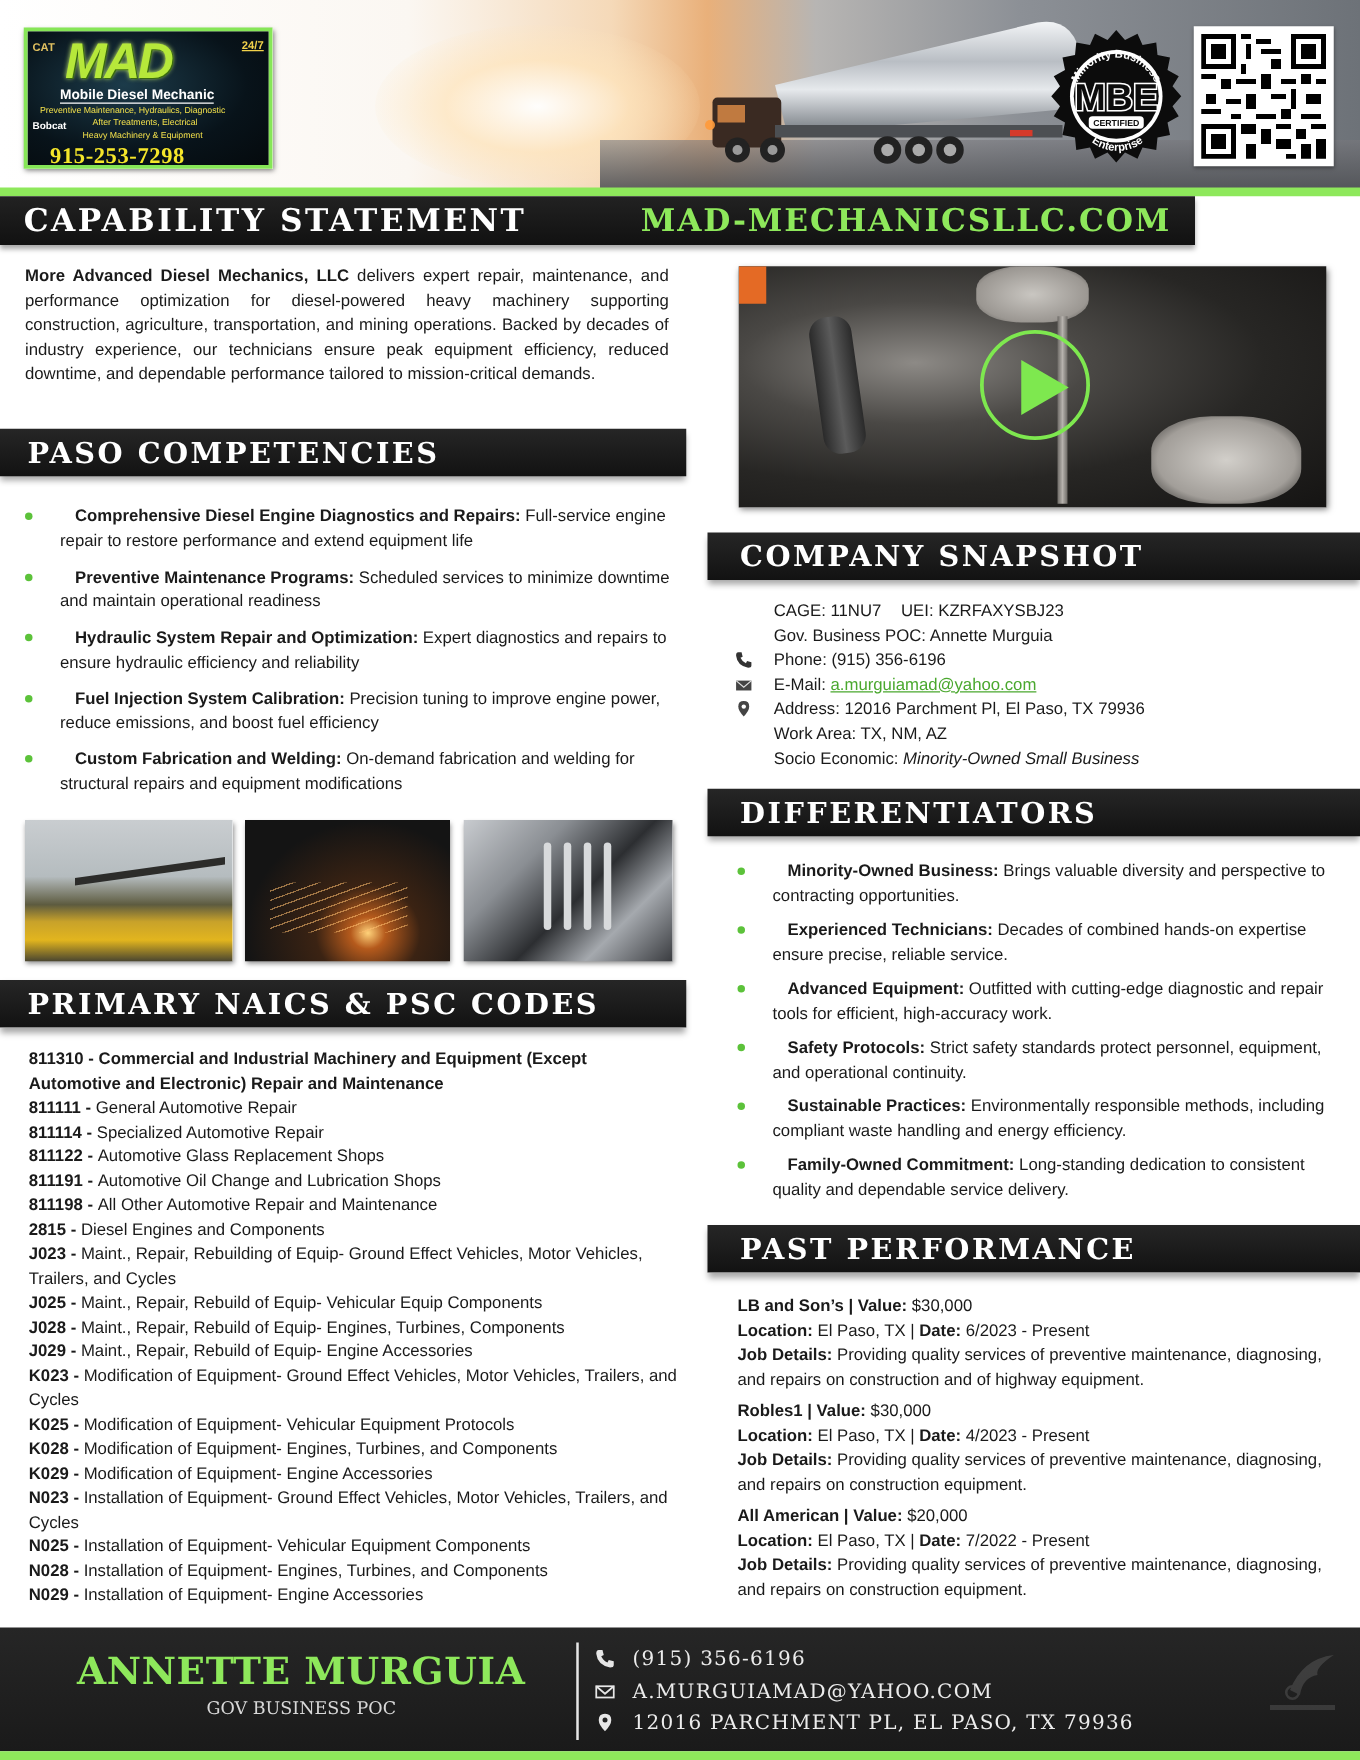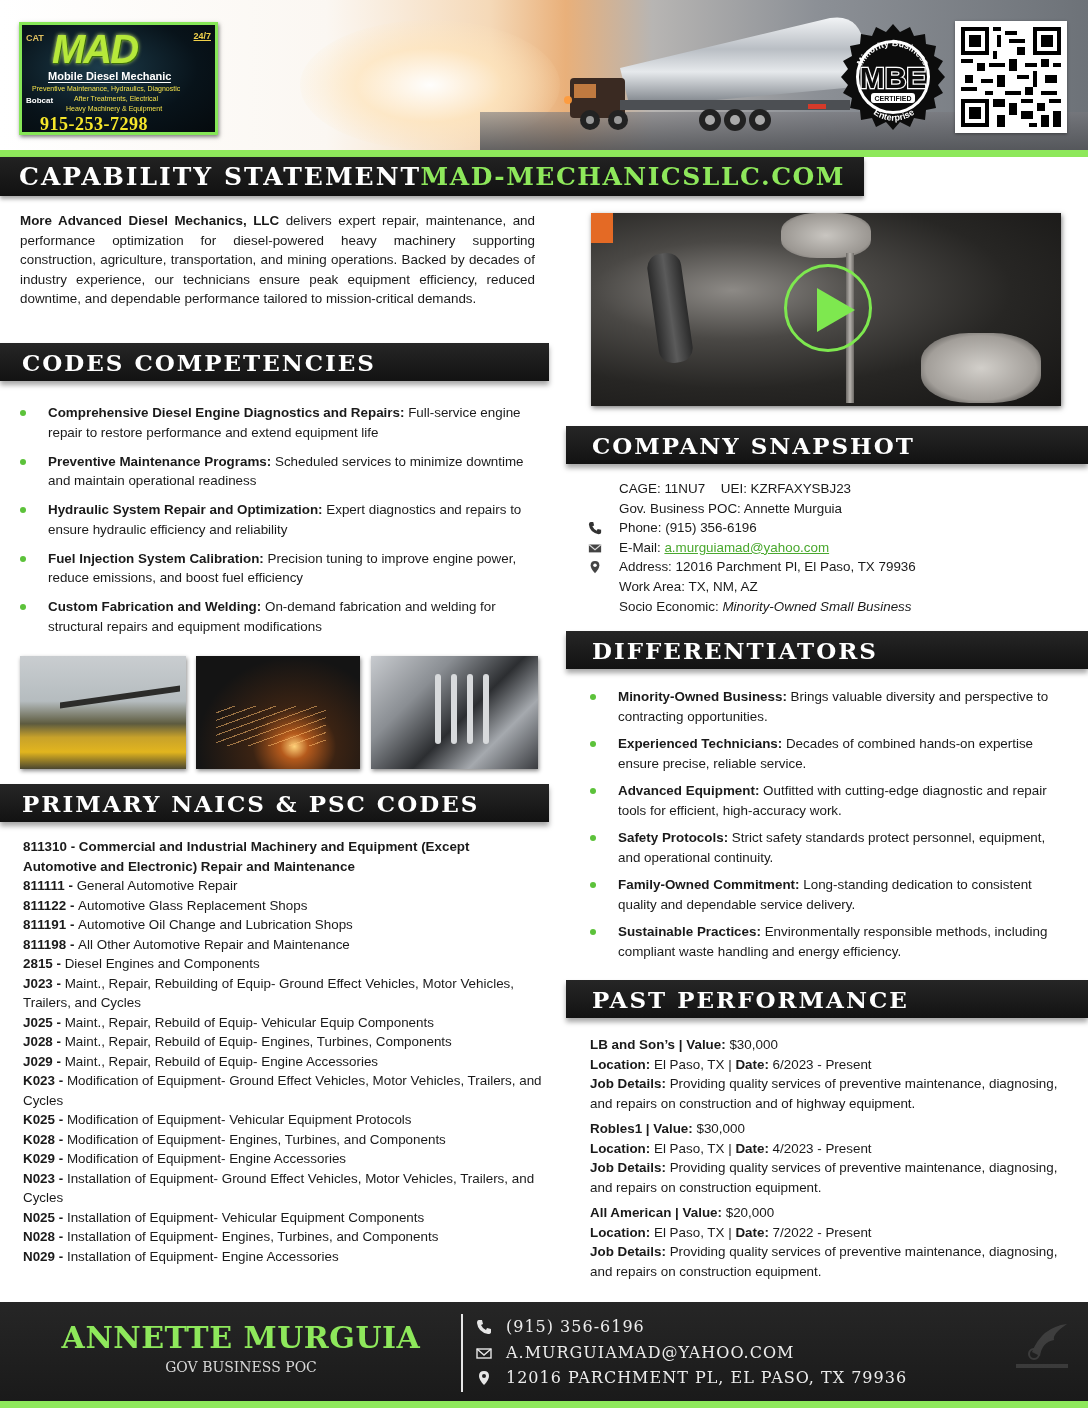--- a/index.html
+++ b/index.html
@@ -26,39 +26,39 @@
   .logo-line2 { position: absolute; left: 52px; top: 70px; font: 7px "Liberation Sans", sans-serif; color: #f2e04b; }
   .logo-line3 { position: absolute; left: 44px; top: 80px; font: 7px "Liberation Sans", sans-serif; color: #f2e04b; }
   .logo-phone { position: absolute; left: 18px; top: 89px; font: bold 18px "Liberation Serif", serif; color: #f5e62a; letter-spacing: 0.5px; }
 
   .truck { position: absolute; left: 560px; top: 8px; width: 330px; height: 130px; }
   .mbe-badge { position: absolute; left: 838px; top: 22px; width: 110px; height: 110px; }
   .qr-code { position: absolute; left: 955px; top: 21px; width: 112px; height: 112px; background: #ffffff; padding: 6px; box-shadow: 0 1px 3px rgba(0,0,0,0.4); }
 
   
   .green-line { position: absolute; left: 0; top: 150px; width: 1088px; height: 7px; background: #8ee85b; }
-  .title-bar { position: absolute; left: 0; top: 157px; width: 864px; height: 39px; background: linear-gradient(180deg, #222 0%, #111 100%);
+  .title-bar { position: absolute; left: 0; top: 157px; width: 956px; height: 39px; background: linear-gradient(180deg, #222 0%, #111 100%);
     box-shadow: 0 3px 4px rgba(0,0,0,0.35); }
   .title-left { position: absolute; left: 19px; top: 5px; font: bold 25px "DejaVu Serif", serif; color: #ffffff; letter-spacing: 2px; }
   .title-right { position: absolute; right: 19px; top: 5px; font: bold 25px "DejaVu Serif", serif; color: #8ee85b; letter-spacing: 1.5px; }
 
   
   .sec-head { position: absolute; height: 38px; background: linear-gradient(180deg, #262626 0%, #121212 100%); box-shadow: 0 4px 5px rgba(0,0,0,0.35); }
   .sec-head span { position: absolute; left: 22px; top: 6px; font: bold 23px "DejaVu Serif", serif; color: #ffffff; letter-spacing: 2px; }
   .sec-head.right span { left: 26px; }
 
   
   .intro { position: absolute; left: 20px; top: 211px; width: 515px; font: 13.4px/19.5px "Liberation Sans", sans-serif; text-align: justify; color: #1a1a1a; }
   .intro b { font-weight: bold; }
 
   
   .bullets { position: absolute; list-style: none; }
   .bullets li { position: relative; padding-left: 28px; margin-bottom: 9.5px; font: 13.4px/19.5px "Liberation Sans", sans-serif; color: #1a1a1a; }
   .bullets li .dot { position: absolute; left: 0; top: 7px; width: 6px; height: 6px; border-radius: 50%; background: #5cc23a; }
-  .bullets li b { font-weight: bold; }
+  .bullets li b { font-weight: bold; margin-left: 12px; }
 
   
   .photo { position: absolute; top: 656px; height: 113px; box-shadow: 1px 2px 4px rgba(0,0,0,0.45); overflow: hidden; }
   .photo-equipment { left: 20px; width: 166px; background:
       linear-gradient(180deg, #c9cdd0 0%, #b5bcbf 40%, #5d5b3f 60%, #c8a22a 72%, #e2b51e 85%, #4a4630 100%); }
   .photo-equipment .arms { position: absolute; left: 40px; top: 38px; width: 120px; height: 40px; border-top: 6px solid #2c2c2a; transform: skewY(-8deg); }
   .photo-welder { left: 196px; width: 164px; background: radial-gradient(ellipse at 60% 80%, #ffd27a 0%, #b55a1c 10%, #3b2313 30%, #141414 70%); }
   .photo-welder .sparks { position: absolute; left: 20px; top: 50px; width: 110px; height: 40px;
     background: repeating-linear-gradient(160deg, rgba(255,200,120,0.0) 0 6px, rgba(255,190,110,0.55) 6px 7px); }
   .photo-injectors { left: 371px; width: 167px; background: linear-gradient(135deg, #c8cbcf 0%, #8a8e93 30%, #2c2e31 55%, #a5a9ae 75%, #3a3c40 100%); }
@@ -215,21 +215,21 @@
 
 <div class="green-line"></div>
 <div class="title-bar">
   <span class="title-left">CAPABILITY STATEMENT</span>
   <span class="title-right">MAD-MECHANICSLLC.COM</span>
 </div>
 
 <p class="intro"><b>More Advanced Diesel Mechanics, LLC</b><span> delivers expert repair, maintenance, and performance optimization for diesel-powered heavy machinery supporting construction, agriculture, transportation, and mining operations. Backed by decades of industry experience, our technicians ensure peak equipment efficiency, reduced downtime, and dependable performance tailored to mission-critical demands.</span></p>
 
 <div class="sec-head" style="left:0; top:343px; width:549px;">
-  <span>CODES COMPETENCIES</span>
+  <span>PASO COMPETENCIES</span>
 </div>
 
 <ul class="bullets" style="left:20px; top:403px; width:520px;">
   <li><span class="dot"></span><b>Comprehensive Diesel Engine Diagnostics and Repairs:</b><span> Full-service engine repair to restore performance and extend equipment life</span></li>
   <li><span class="dot"></span><b>Preventive Maintenance Programs:</b><span> Scheduled services to minimize downtime and maintain operational readiness</span></li>
   <li><span class="dot"></span><b>Hydraulic System Repair and Optimization:</b><span> Expert diagnostics and repairs to ensure hydraulic efficiency and reliability</span></li>
   <li><span class="dot"></span><b>Fuel Injection System Calibration:</b><span> Precision tuning to improve engine power, reduce emissions, and boost fuel efficiency</span></li>
   <li><span class="dot"></span><b>Custom Fabrication and Welding:</b><span> On-demand fabrication and welding for structural repairs and equipment modifications</span></li>
 </ul>
 
@@ -246,20 +246,21 @@
   <div class="pipe" style="left:112px;"></div>
 </div>
 
 <div class="sec-head" style="left:0; top:784px; width:549px;">
   <span>PRIMARY NAICS &amp; PSC CODES</span>
 </div>
 
 <div class="codes">
   <div class="lead"><b>811310 - </b><b>Commercial and Industrial Machinery and Equipment (Except Automotive and Electronic) Repair and Maintenance</b></div>
   <div><b>811111 - </b><span>General Automotive Repair</span></div>
+  <div><b>811114 - </b><span>Specialized Automotive Repair</span></div>
   <div><b>811122 - </b><span>Automotive Glass Replacement Shops</span></div>
   <div><b>811191 - </b><span>Automotive Oil Change and Lubrication Shops</span></div>
   <div><b>811198 - </b><span>All Other Automotive Repair and Maintenance</span></div>
   <div><b>2815 - </b><span>Diesel Engines and Components</span></div>
   <div><b>J023 - </b><span>Maint., Repair, Rebuilding of Equip- Ground Effect Vehicles, Motor Vehicles, Trailers, and Cycles</span></div>
   <div><b>J025 - </b><span>Maint., Repair, Rebuild of Equip- Vehicular Equip Components</span></div>
   <div><b>J028 - </b><span>Maint., Repair, Rebuild of Equip- Engines, Turbines, Components</span></div>
   <div><b>J029 - </b><span>Maint., Repair, Rebuild of Equip- Engine Accessories</span></div>
   <div><b>K023 - </b><span>Modification of Equipment- Ground Effect Vehicles, Motor Vehicles, Trailers, and Cycles</span></div>
   <div><b>K025 - </b><span>Modification of Equipment- Vehicular Equipment Protocols</span></div>
@@ -312,22 +313,22 @@
 
 <div class="sec-head right" style="left:566px; top:631px; width:522px;">
   <span>DIFFERENTIATORS</span>
 </div>
 
 <ul class="bullets" style="left:590px; top:687px; width:480px;">
   <li style="margin-bottom:8px;"><span class="dot"></span><b>Minority-Owned Business:</b><span> Brings valuable diversity and perspective to contracting opportunities.</span></li>
   <li style="margin-bottom:8px;"><span class="dot"></span><b>Experienced Technicians:</b><span> Decades of combined hands-on expertise ensure precise, reliable service.</span></li>
   <li style="margin-bottom:8px;"><span class="dot"></span><b>Advanced Equipment:</b><span> Outfitted with cutting-edge diagnostic and repair tools for efficient, high-accuracy work.</span></li>
   <li style="margin-bottom:8px;"><span class="dot"></span><b>Safety Protocols:</b><span> Strict safety standards protect personnel, equipment, and operational continuity.</span></li>
+  <li style="margin-bottom:8px;"><span class="dot"></span><b>Sustainable Practices:</b><span> Environmentally responsible methods, including compliant waste handling and energy efficiency.</span></li>
   <li style="margin-bottom:8px;"><span class="dot"></span><b>Family-Owned Commitment:</b><span> Long-standing dedication to consistent quality and dependable service delivery.</span></li>
-  <li style="margin-bottom:8px;"><span class="dot"></span><b>Sustainable Practices:</b><span> Environmentally responsible methods, including compliant waste handling and energy efficiency.</span></li>
 </ul>
 
 <div class="sec-head right" style="left:566px; top:980px; width:522px;padding-left:14px;">
   <span>PAST PERFORMANCE</span>
 </div>
 
 <div class="perf">
   <div class="entry">
     <div><b>LB and Son’s | Value:</b><span> $30,000</span></div>
     <div><b>Location:</b><span> El Paso, TX | </span><b>Date:</b><span> 6/2023 - Present</span></div>

